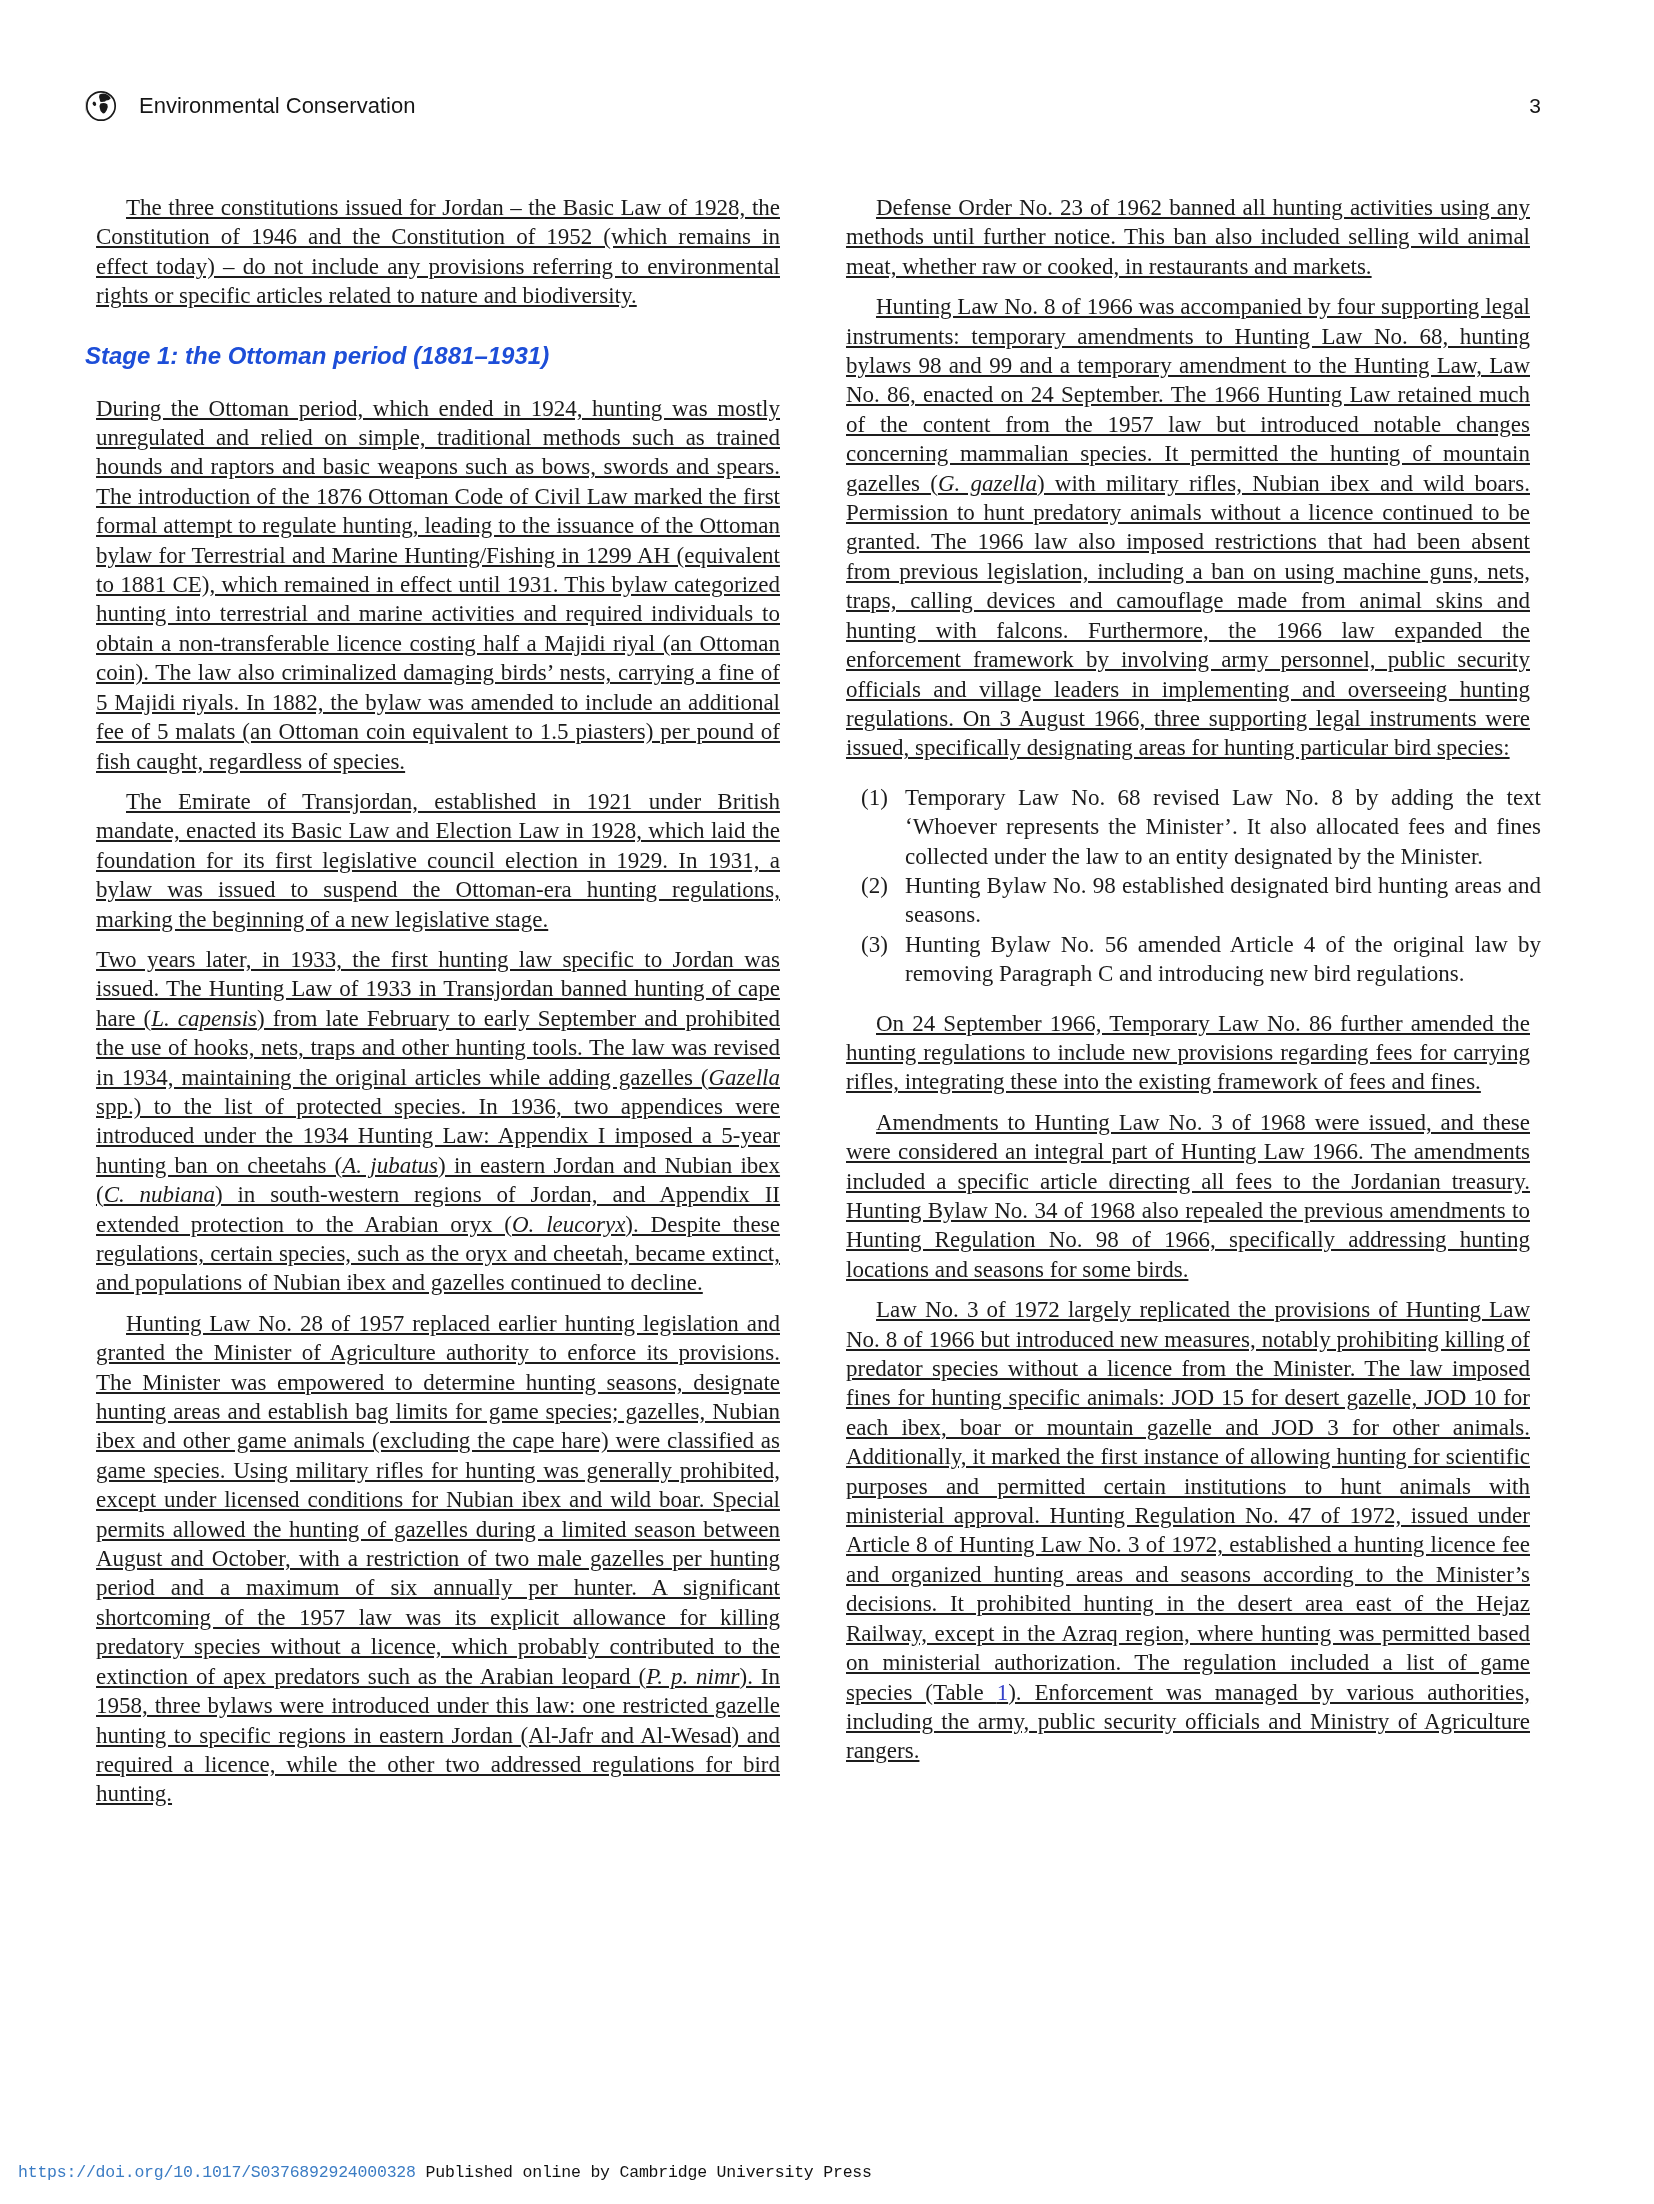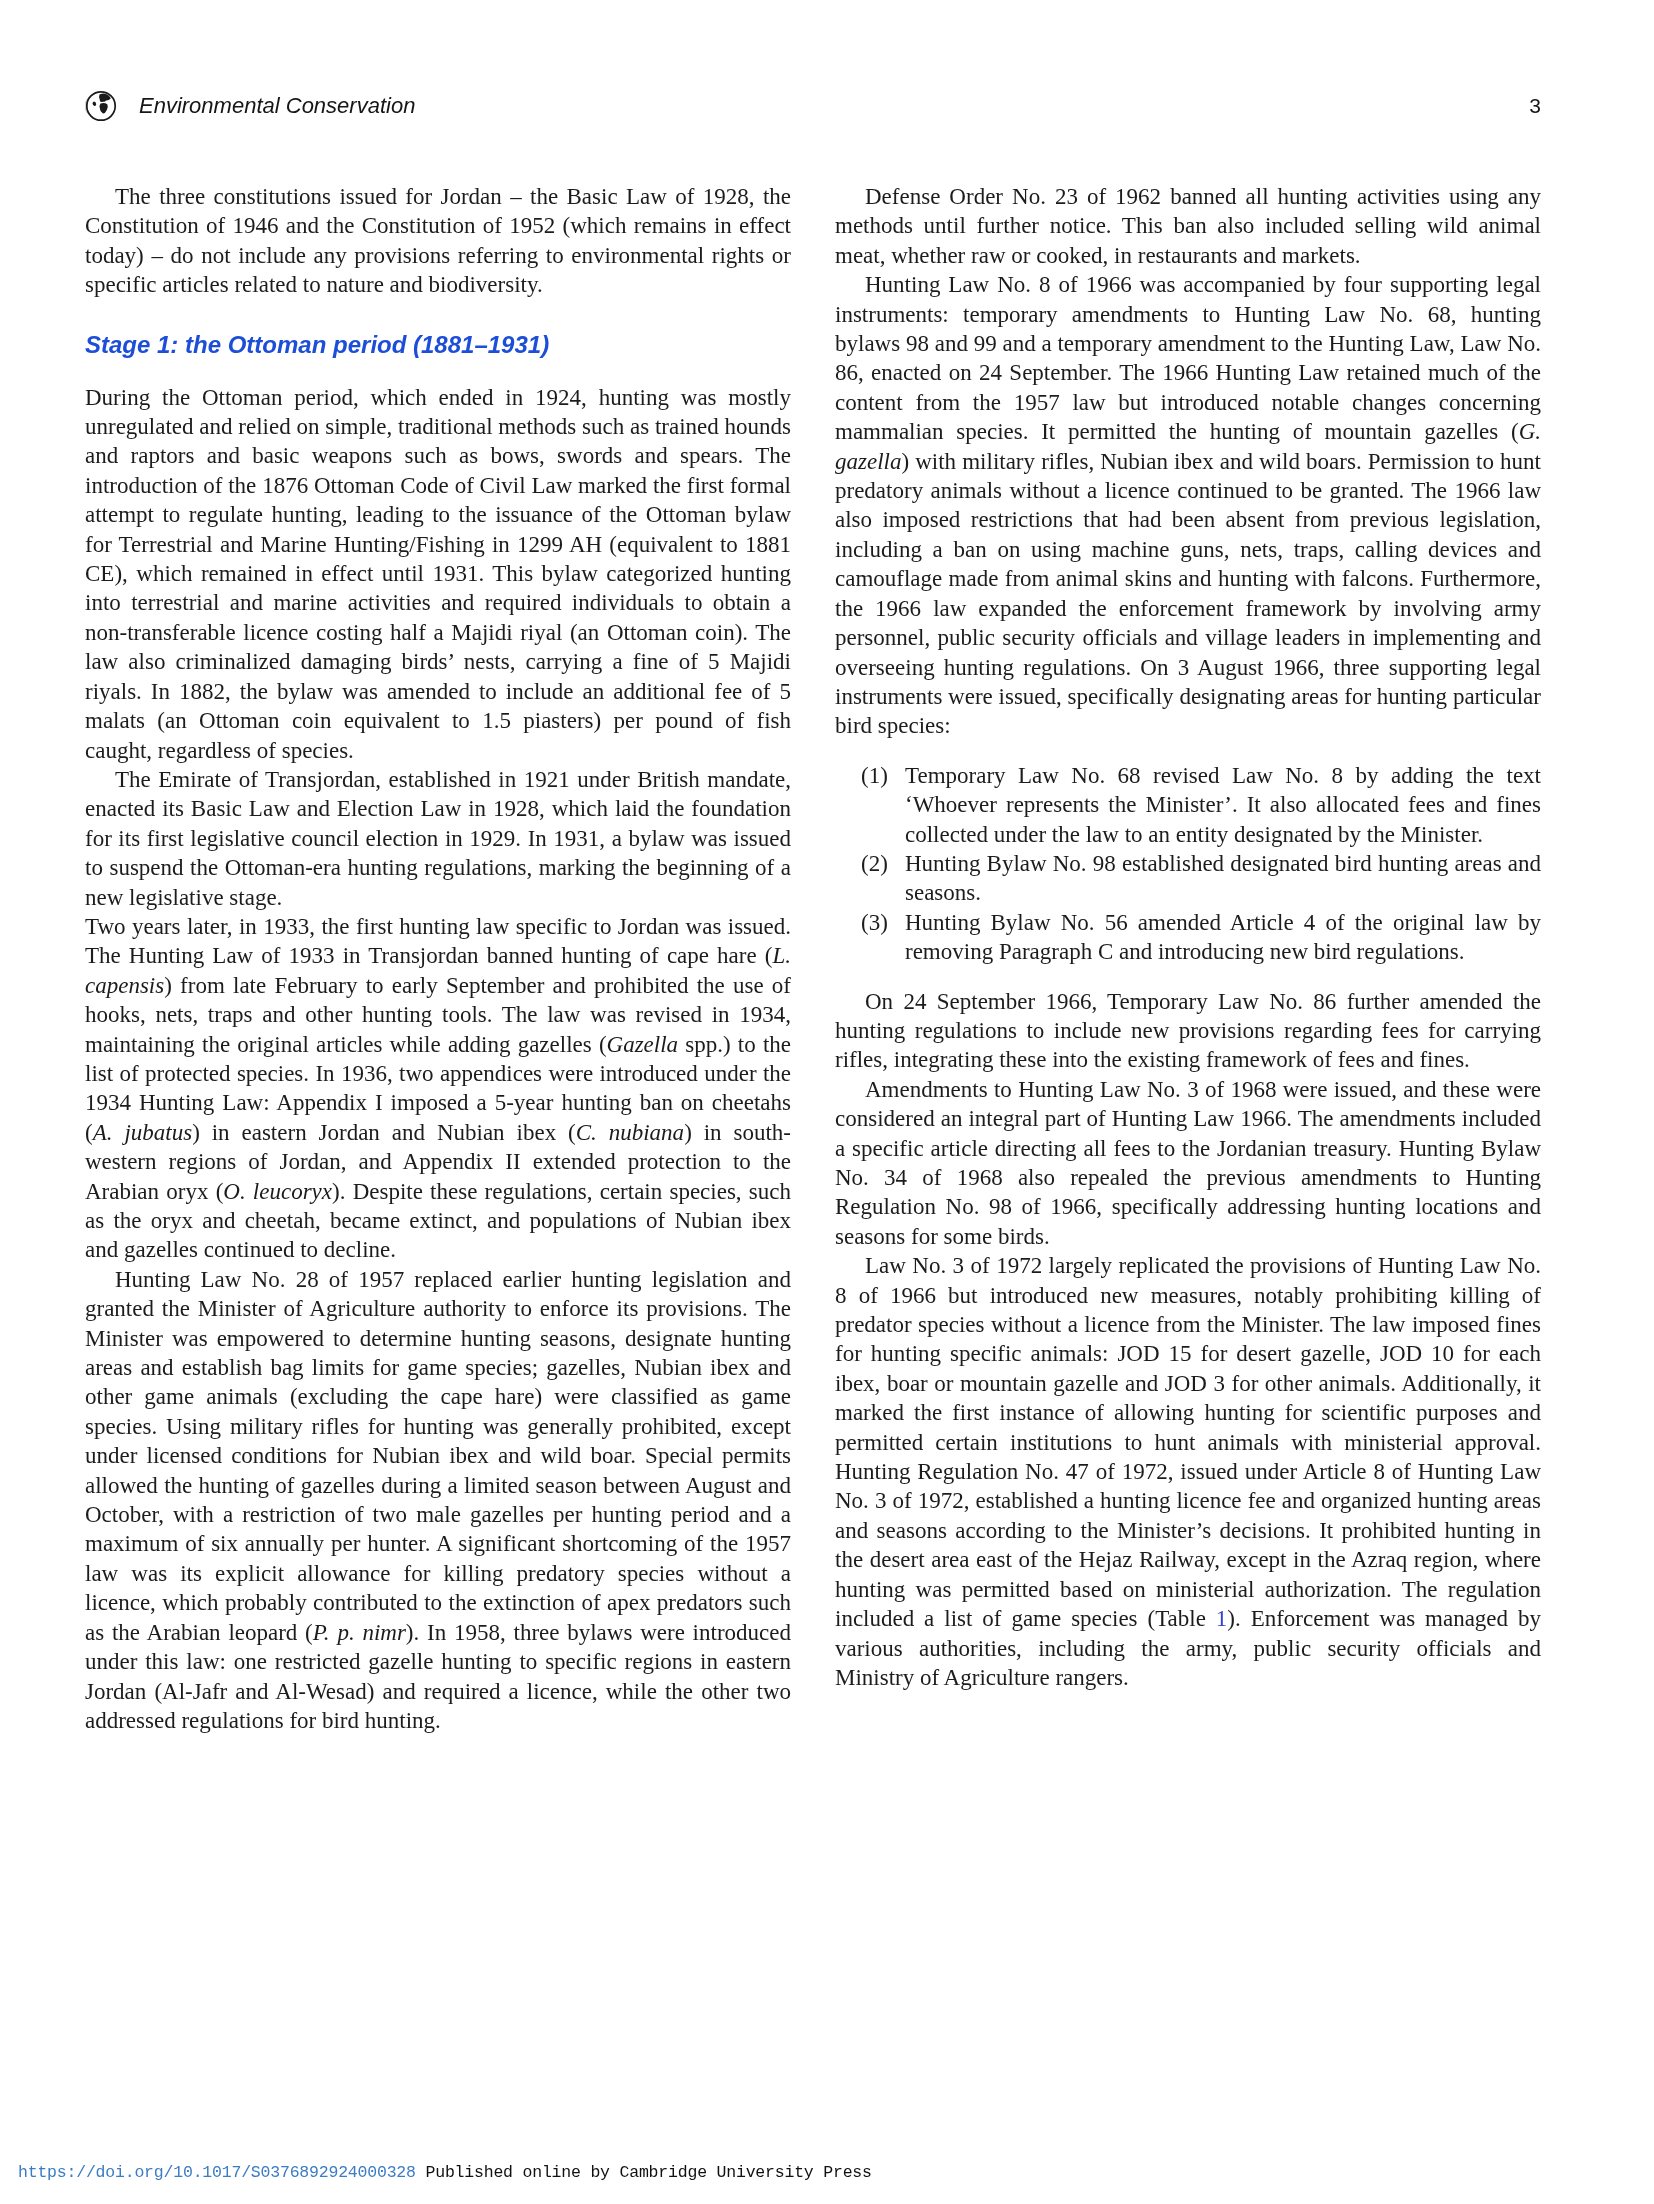--- a/index.html
+++ b/index.html
@@ -19,21 +19,20 @@
     left: 85px;
     top: 86px;
     width: 1456px;
     height: 40px;
     display: flex;
     align-items: center;
   }
   .logo { width: 32px; height: 32px; display: inline-block; flex: none; }
   .journal-title {
     font-family: "Liberation Sans", sans-serif;
-    font-style: italic;
     font-size: 22px;
     margin-left: 22px;
     color: #161616;
     flex: 1 1 auto;
   }
   .page-number {
     font-family: "Liberation Sans", sans-serif;
     font-size: 21px;
     color: #161616;
     flex: none;
@@ -47,21 +46,21 @@
     display: flex;
     gap: 44px;
   }
   .col {
     width: 706px;
     flex: none;
     font-size: 23px;
     line-height: 29.4px;
     text-align: justify;
   }
-  .para { margin: 0; }
+  .para { margin: 11px; text-decoration: underline; }
   .para.indent { text-indent: 30px; }
   .section-heading {
     font-family: "Liberation Sans", sans-serif;
     font-style: italic;
     font-weight: bold;
     font-size: 24px;
     line-height: 31px;
     color: #1d4ed8;
     margin: 29px 0 23px 0;
     text-align: left;

